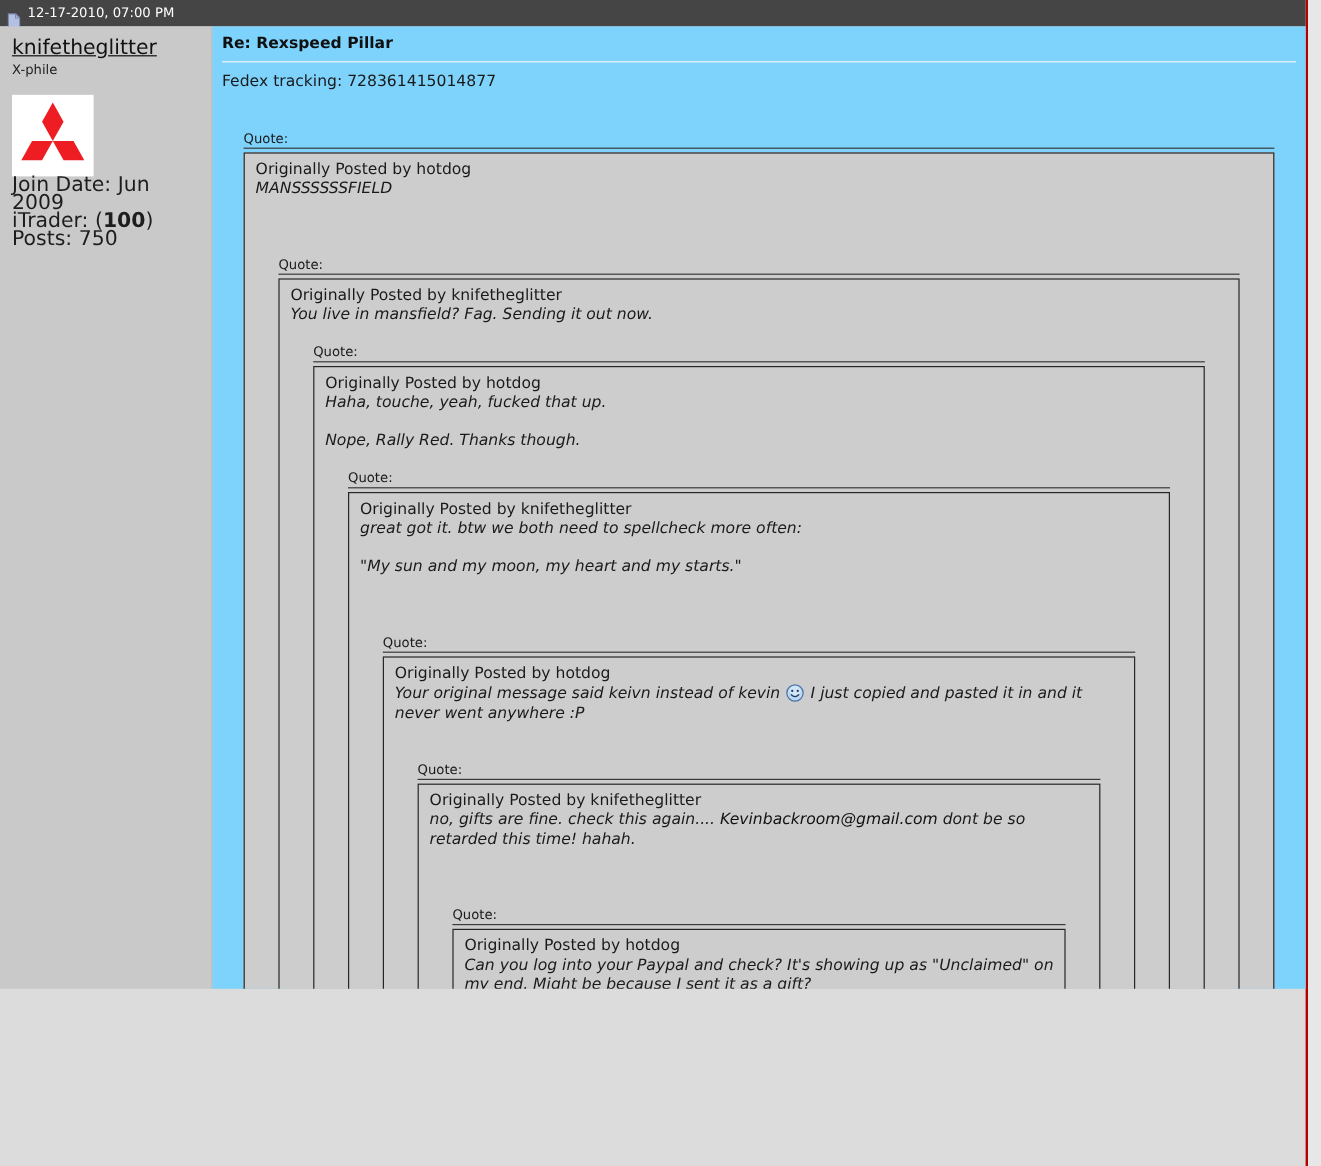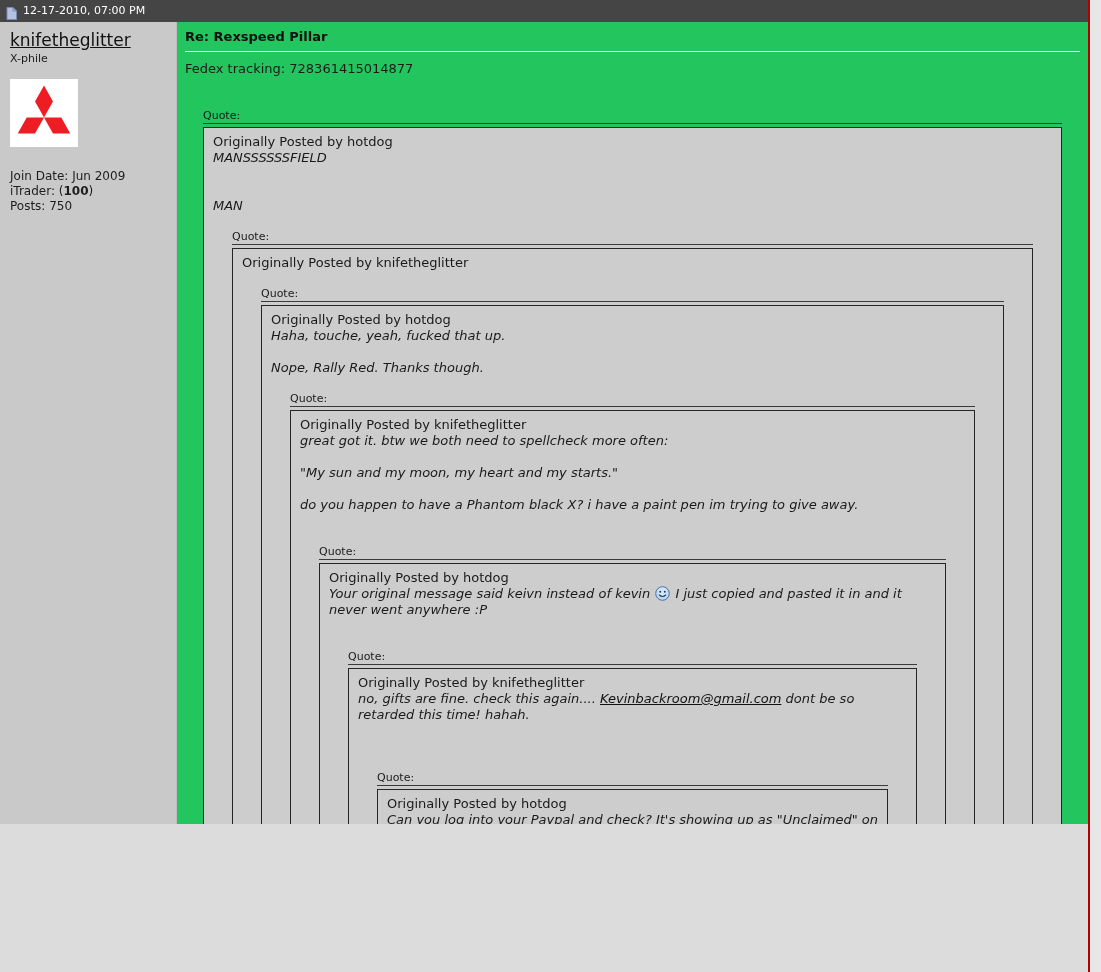--- a/index.html
+++ b/index.html
@@ -6,51 +6,51 @@
   html,body { margin:0; padding:0; }
   body {
     width:1101px; height:972px; overflow:hidden;
     background:#e7e7e7;
     font-family:"DejaVu Sans","Liberation Sans",sans-serif;
     color:#1a1a1a;
   }
   .page { position:relative; width:1090px; height:972px; border-right:2px solid #b40000; background:#dcdcdc; }
 
   
-  .topbar { height:22px; background:#454545; display:flex; align-items:center; padding-left:6px; }
+  .topbar { height:22px; background:#454545; display:flex; align-items:flex-end; padding-left:6px; }
   .topbar .icon { width:11px; height:13px; margin-right:6px; flex:none; }
   .topbar .ts { color:#ffffff; font-size:11px; line-height:22px; }
 
   
   .content { display:flex; height:802px; align-items:stretch; }
   .sidebar { width:177px; flex:none; background:#c9c9c9; border-right:1px solid #bcbcbc; padding:8px 6px 0 10px; }
-  .main { flex:1; background:#22c55e; padding:7px 8px 0 8px; overflow:hidden; }
+  .main { flex:1; background:#7dd3fc; padding:7px 8px 0 8px; overflow:hidden; }
 
   
   .username { font-size:17px; color:#111; text-decoration:underline; display:inline-block; cursor:pointer; }
   .usertitle { font-size:11px; margin-top:2px; color:#1d1d1d; }
   .avatar { width:68px; height:68px; background:#ffffff; margin-top:14px; padding:2px; }
-  .stats { margin-top:22px; font-size:12px; line-height:15px; color:#1d1d1d; }
+  .stats { font-size:17px; line-height:15px; color:#1d1d1d; }
   .itrader-link { font-weight:bold; cursor:pointer; }
 
   
   .post-title { font-size:13px; font-weight:bold; color:#101010; }
   .title-divider { border-top:1px solid #f2f2f2; margin-top:7px; }
   .post-body { margin-top:9px; font-size:13px; }
   .pline, .qline { line-height:16px; min-height:16px; }
 
   
   .quote-block { margin:16px 18px 0 18px; }
   .quote-box .quote-block { margin:16px 19px 0 19px; }
   .q-label { font-size:11px; color:#1a1a1a; border-bottom:1px solid #3a3a3a; padding-bottom:1px; margin-bottom:3px; }
   .quote-box { border:1px solid #262626; background:#cdcdcd; padding:6px 9px 9px 9px; }
   .q-head { font-size:13px; line-height:16px; }
   .q-head b { font-weight:normal; }
   .q-body { font-style:italic; font-size:13px; }
-  .qlink { color:#111; text-decoration:underline; cursor:pointer; }
+  .qlink { color:#111; cursor:pointer; }
   .smiley { display:inline-block; width:15px; height:15px; vertical-align:-3px; margin:0 1px; }
 </style>
 </head>
 <body>
 
 <div class="page">
 
   <div class="topbar">
     <span class="icon">
       <svg width="11" height="13" viewBox="0 0 11 13">
@@ -87,45 +87,46 @@
           <div class="pline">Fedex tracking: 728361415014877</div>
           <div class="pline">&nbsp;</div>
           <div class="quote-block">
             <div class="q-label">Quote:</div>
             <div class="quote-box">
               <div class="q-head"><span>Originally Posted by </span><b>hotdog</b></div>
               <div class="q-body">
                 <div class="qline">MANSSSSSSFIELD</div>
                 <div class="qline">&nbsp;</div>
                 <div class="qline">&nbsp;</div>
-                <div class="qline">MAN</div>
               </div>
               <div class="quote-block">
                 <div class="q-label">Quote:</div>
                 <div class="quote-box">
                   <div class="q-head"><span>Originally Posted by </span><b>knifetheglitter</b></div>
+                  <div class="q-body">
+                    <div class="qline">You live in mansfield? Fag. Sending it out now.</div>
+                  </div>
                   <div class="quote-block">
                     <div class="q-label">Quote:</div>
                     <div class="quote-box">
                       <div class="q-head"><span>Originally Posted by </span><b>hotdog</b></div>
                       <div class="q-body">
                         <div class="qline">Haha, touche, yeah, fucked that up.</div>
                         <div class="qline">&nbsp;</div>
                         <div class="qline">Nope, Rally Red. Thanks though.</div>
                       </div>
                       <div class="quote-block">
                         <div class="q-label">Quote:</div>
                         <div class="quote-box">
                           <div class="q-head"><span>Originally Posted by </span><b>knifetheglitter</b></div>
                           <div class="q-body">
                             <div class="qline">great got it. btw we both need to spellcheck more often:</div>
                             <div class="qline">&nbsp;</div>
                             <div class="qline">"My sun and my moon, my heart and my starts."</div>
                             <div class="qline">&nbsp;</div>
-                            <div class="qline">do you happen to have a Phantom black X? i have a paint pen im trying to give away.</div>
                             <div class="qline">&nbsp;</div>
                           </div>
                           <div class="quote-block">
                             <div class="q-label">Quote:</div>
                             <div class="quote-box">
                               <div class="q-head"><span>Originally Posted by </span><b>hotdog</b></div>
                               <div class="q-body">
                                 <div class="qline">Your original message said keivn instead of kevin <span class="smiley"><svg width="15" height="15" viewBox="0 0 15 15">
                                       <circle cx="7.5" cy="7.5" r="6.8" fill="#bcd8f0" stroke="#4a72a8" stroke-width="1"></circle>
                                       <circle cx="7.5" cy="6" r="4.6" fill="#dcebf9" opacity="0.7"></circle>

